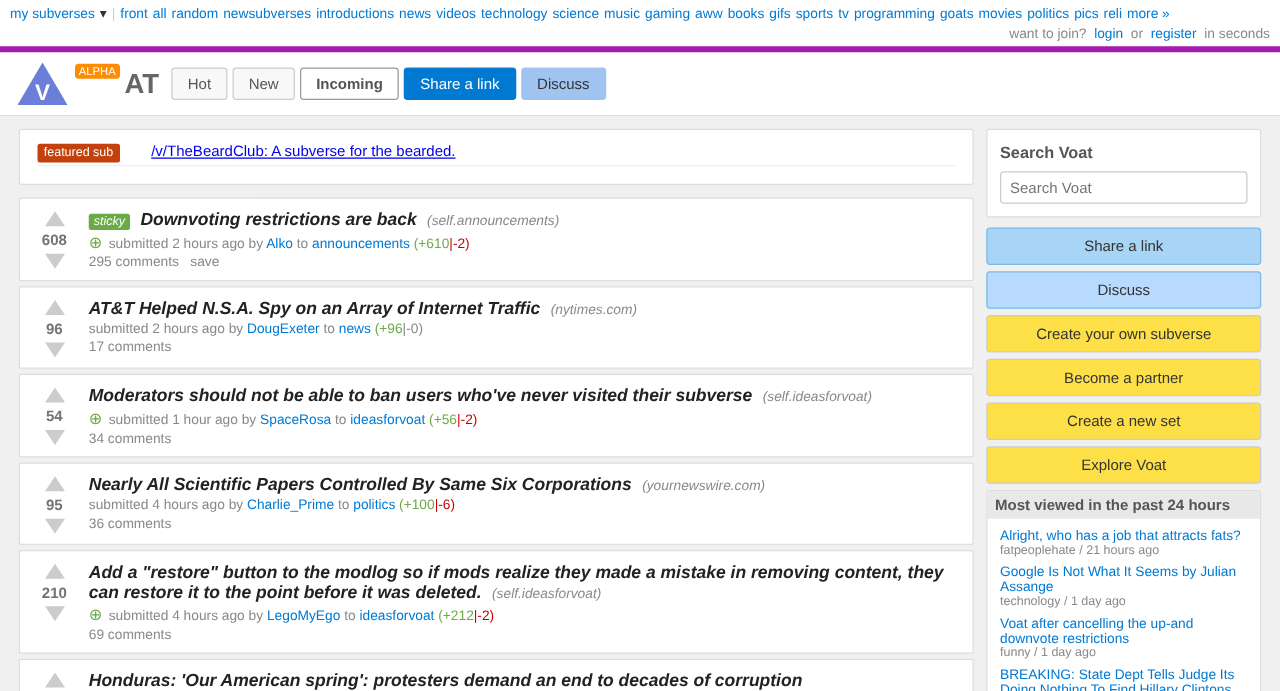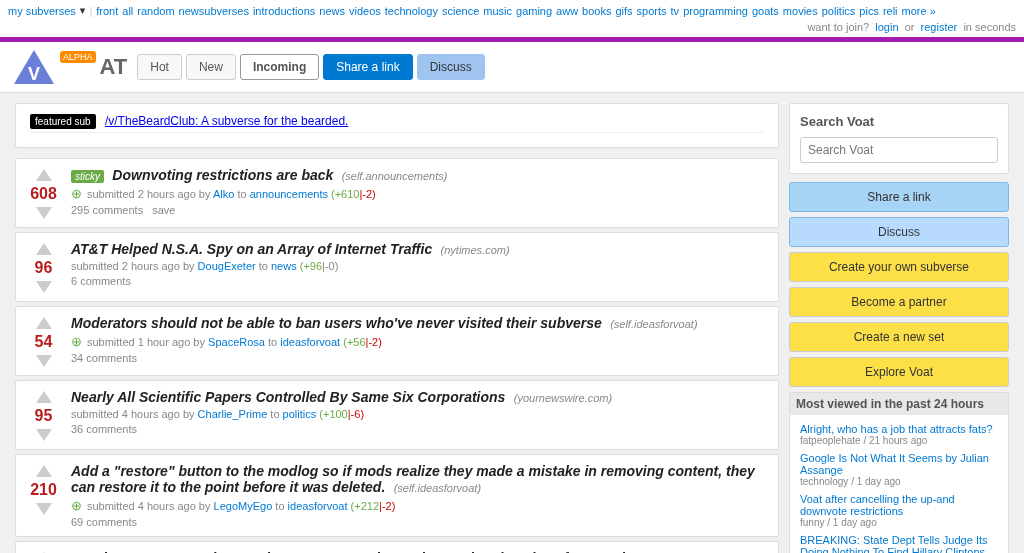--- a/index.html
+++ b/index.html
@@ -20,32 +20,32 @@
     .tab-btn.blue { background: #0079d3; color: white; border-color: #0079d3; }
     .tab-btn.light-blue { background: #a0c4f0; color: #333; border-color: #a0c4f0; }
 
     
     #main { display: flex; max-width: 1010px; margin: 0 auto; padding: 10px 8px; gap: 10px; }
     #content { flex: 1; min-width: 0; }
     #sidebar { width: 220px; flex-shrink: 0; }
 
     
     .featured-banner { background: white; border: 1px solid #ddd; padding: 10px 14px; margin-bottom: 10px; border-radius: 2px; }
-    .featured-label { background: #000000; color: white; font-size: 10px; padding: 2px 5px; border-radius: 2px; margin-right: 6px; }
+    .featured-label { background: #c2410c; color: white; font-size: 10px; padding: 2px 5px; border-radius: 2px; margin-right: 22px; }
     .featured-meta { font-size: 11px; color: #888; margin-top: 4px; }
     .featured-meta a { color: #0079d3; text-decoration: none; }
 
     
     .post-list { background: transparent; }
     .post-item { background: white; border: 1px solid #ddd; margin-bottom: 4px; padding: 8px 8px 8px 0; display: flex; border-radius: 2px; }
     .vote-col { width: 55px; display: flex; flex-direction: column; align-items: center; padding-top: 2px; }
     .vote-up, .vote-down { width: 0; height: 0; cursor: pointer; }
     .vote-up { border-left: 8px solid transparent; border-right: 8px solid transparent; border-bottom: 12px solid #ccc; margin-bottom: 2px; }
     .vote-down { border-left: 8px solid transparent; border-right: 8px solid transparent; border-top: 12px solid #ccc; margin-top: 2px; }
-    .vote-count { font-size: 16px; font-weight: bold; color: #b91c1c; margin: 2px 0; }
+    .vote-count { font-size: 12px; font-weight: bold; color: #737373; margin: 2px 0; }
     .post-content { flex: 1; min-width: 0; }
     .post-title-line { margin-bottom: 3px; font-style: italic; }
     .sticky-tag { background: #6aaa47; color: white; font-size: 10px; padding: 1px 4px; border-radius: 2px; margin-right: 5px; }
     .post-title { font-size: 14px; color: #222; font-weight: bold; text-decoration: none; }
     .post-domain { font-size: 11px; color: #888; margin-left: 5px; }
     .post-meta { font-size: 11px; color: #888; margin-bottom: 3px; }
     .post-meta a { color: #0079d3; text-decoration: none; }
     .post-meta .score-change { color: #6aaa47; }
     .post-meta .score-neg { color: #cc0000; }
     .post-actions { font-size: 11px; color: #888; }
@@ -174,21 +174,21 @@
             <span class="post-domain">(nytimes.com)</span>
           </div>
           <div class="post-meta">
             <span>submitted 2 hours ago by</span>
             <a href="#">DougExeter</a>
             <span> to </span>
             <a href="#">news</a>
             <span style="color:#6aaa47;"> (<span>+96</span></span><span>|<span>-0</span>)</span>
           </div>
           <div class="post-actions">
-            <a href="#">6 comments</a>
+            <a href="#">17 comments</a>
           </div>
         </div>
       </div>
 
       <div class="post-item">
         <div class="vote-col">
           <div class="vote-up"></div>
           <span class="vote-count">54</span>
           <div class="vote-down"></div>
         </div>

